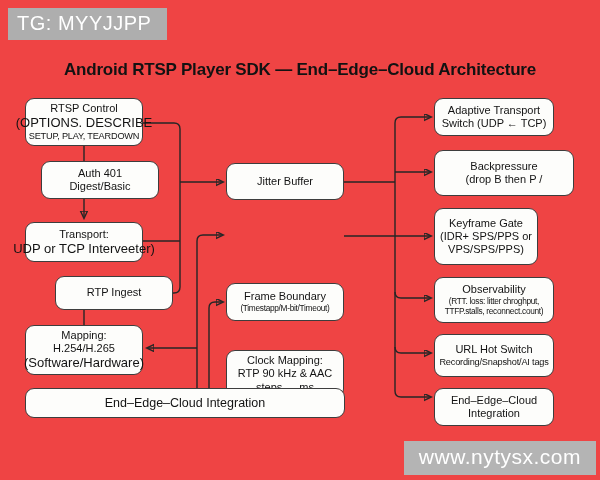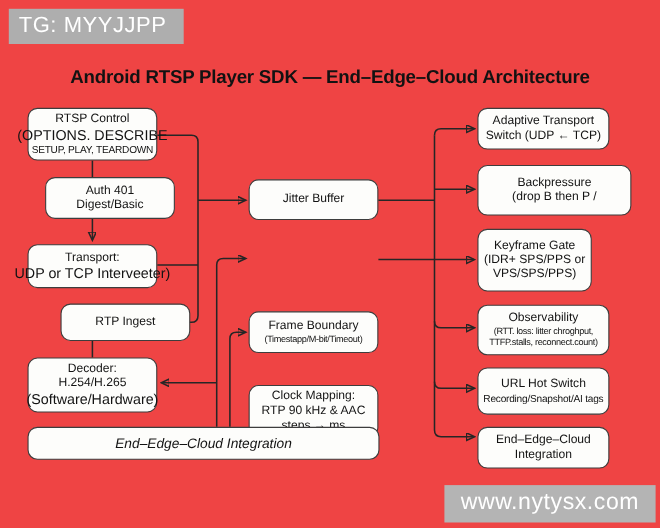--- a/index.html
+++ b/index.html
@@ -22,21 +22,21 @@
     position:absolute; box-sizing:border-box;
     border:1.5px solid #3d3d3d; border-radius:9px; background:#fdfdfb;
     display:flex; flex-direction:column; align-items:center; justify-content:center;
     font-size:11px; line-height:1.2; color:#131313;
     padding:2px 3px;
   }
   .node span { display:block; white-space:nowrap; }
   .t-md { font-size:13px; }
   .t-sm { font-size:9.2px; letter-spacing:-0.2px; }
   .t-xs { font-size:8.3px; letter-spacing:-0.3px; }
-  .bottom-wide { font-size:12.5px;font-style:italic; }
+  .bottom-wide { font-size:12.5px; }
   #wires { position:absolute; left:0; top:0; width:600px; height:480px; pointer-events:none; }
   #wires path { fill:none; stroke:#262626; stroke-width:1.4; }
 </style>
 </head>
 <body>
 
 <div id="stage">
 
   <div class="badge badge-tl">TG: MYYJJPP</div>
 
@@ -82,21 +82,21 @@
     <span>Digest/Basic</span>
   </div>
   <div class="node" style="left:25px;top:222px;width:118px;height:40px;">
     <span>Transport:</span>
     <span class="t-md">UDP or TCP Interveeter)</span>
   </div>
   <div class="node" style="left:25px;top:276px;width:118px;height:34px;margin-left:30px;">
     <span>RTP Ingest</span>
   </div>
   <div class="node" style="left:25px;top:325px;width:118px;height:50px;">
-    <span>Decoder:</span>
+    <span>Mapping:</span>
     <span>H.254/H.265</span>
     <span class="t-md">(Software/Hardware)</span>
   </div>
 
   <div class="node" style="left:226px;top:163px;width:118px;height:37px;">
     <span>Jitter Buffer</span>
   </div>
   <div class="node" style="left:226px;top:283px;width:118px;height:38px;">
     <span>Frame Boundary</span>
     <span class="t-xs">(Timestapp/M-bit/Timeout)</span>

